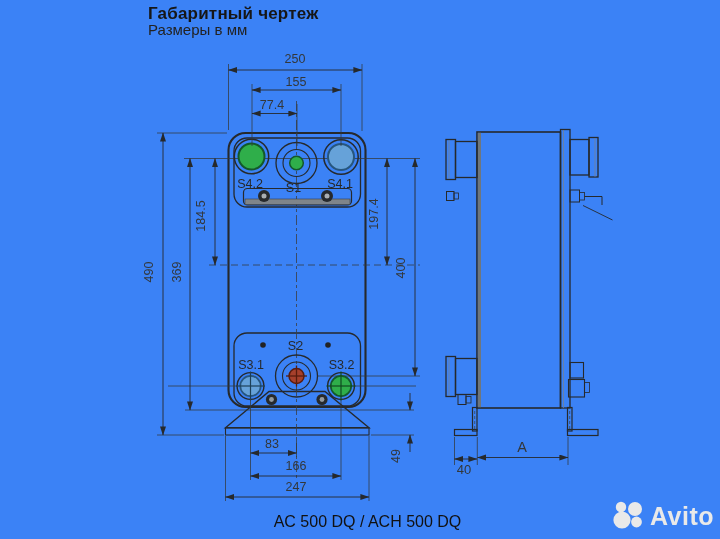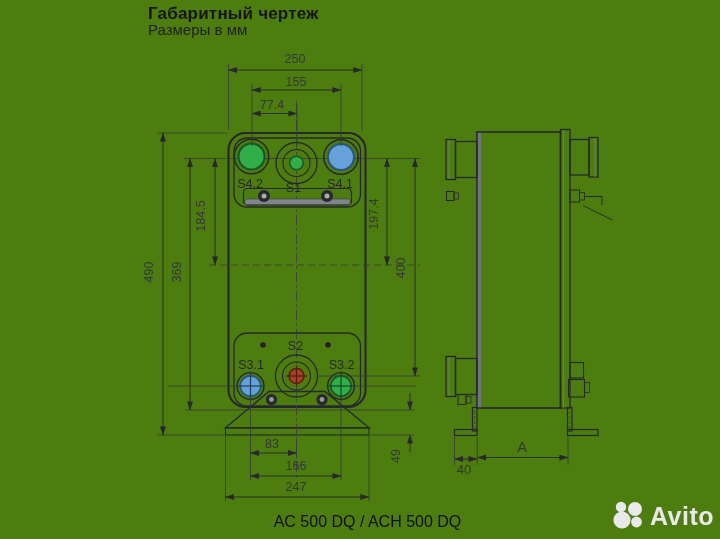--- a/index.html
+++ b/index.html
@@ -1,16 +1,16 @@
 <!DOCTYPE html>
 <html><head>
 <meta charset="utf-8">
 <style>
   html,body{margin:0;padding:0;background:#ffffff;}
-  #canvas{position:relative;width:720px;height:539px;background:#4d7c0f;overflow:hidden;
+  #canvas{position:relative;width:720px;height:539px;background:#3b82f6;overflow:hidden;
           font-family:"Liberation Sans", sans-serif;}
   #drawing-title{position:absolute;left:148px;top:4px;font-size:17px;font-weight:700;color:#161616;letter-spacing:.2px;}
   #drawing-units{position:absolute;left:148px;top:15px;font-size:15px;color:#222;margin-top:6px;}
   #model-caption{position:absolute;left:15px;right:0;bottom:8px;text-align:center;
                  font-size:16px;font-weight:400;color:#111;}
   #avito-watermark{position:absolute;right:6px;bottom:6px;display:flex;align-items:center;gap:2px;
                    color:#e9e9e9;font-size:25px;font-weight:700;letter-spacing:.5px;}
   svg text{font-family:"Liberation Sans", sans-serif;}
   .dimtxt{font-size:12.5px;fill:#33373a;}
   .porttxt{font-size:12.5px;fill:#26292c;}

